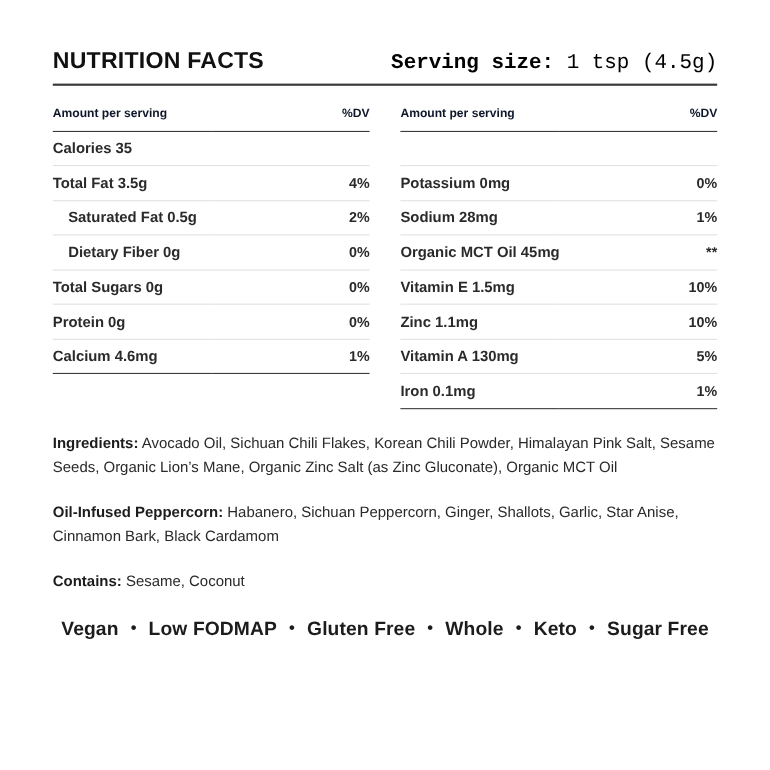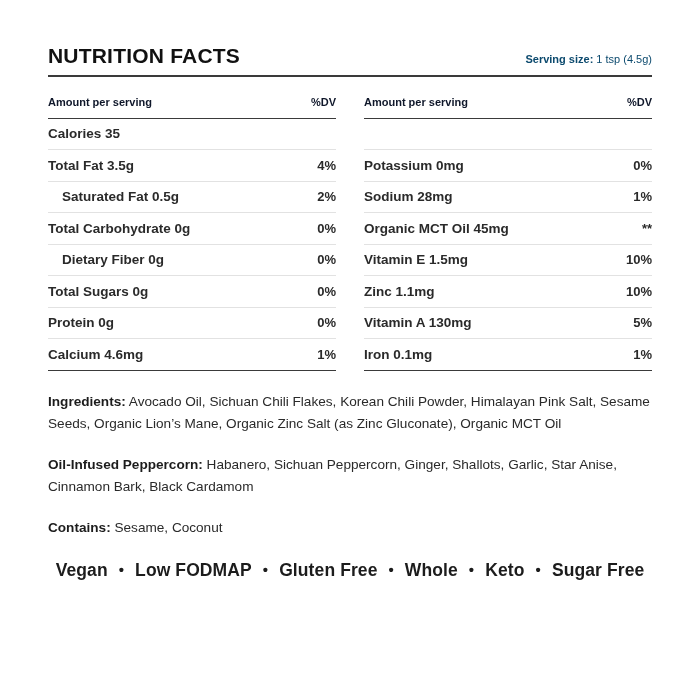--- a/index.html
+++ b/index.html
@@ -32,24 +32,25 @@
   }
   .title {
     font-size: 21px;
     font-weight: bold;
     letter-spacing: 0.2px;
     line-height: 1;
     color: #111111;
     white-space: nowrap;
   }
   .serving {
-    font-size: 11px;
+    font-size: 19px;
     line-height: 1;
-    color: #0c4a6e;
+    color: #000000;
     white-space: nowrap;
+    font-family: Liberation Mono, monospace;
   }
   .serving .sv-label { font-weight: bold; }
 
   .rule-main {
     height: 2px;
     background: #3a3a3a;
     width: 100%;
   }
 
   
@@ -160,24 +161,20 @@
               <td>Calories 35</td>
               <td class="dv"></td>
             </tr>
             <tr>
               <td>Total Fat 3.5g</td>
               <td class="dv">4%</td>
             </tr>
             <tr>
               <td class="indent">Saturated Fat 0.5g</td>
               <td class="dv">2%</td>
-            </tr>
-            <tr>
-              <td>Total Carbohydrate 0g</td>
-              <td class="dv">0%</td>
             </tr>
             <tr>
               <td class="indent">Dietary Fiber 0g</td>
               <td class="dv">0%</td>
             </tr>
             <tr>
               <td>Total Sugars 0g</td>
               <td class="dv">0%</td>
             </tr>
             <tr>

